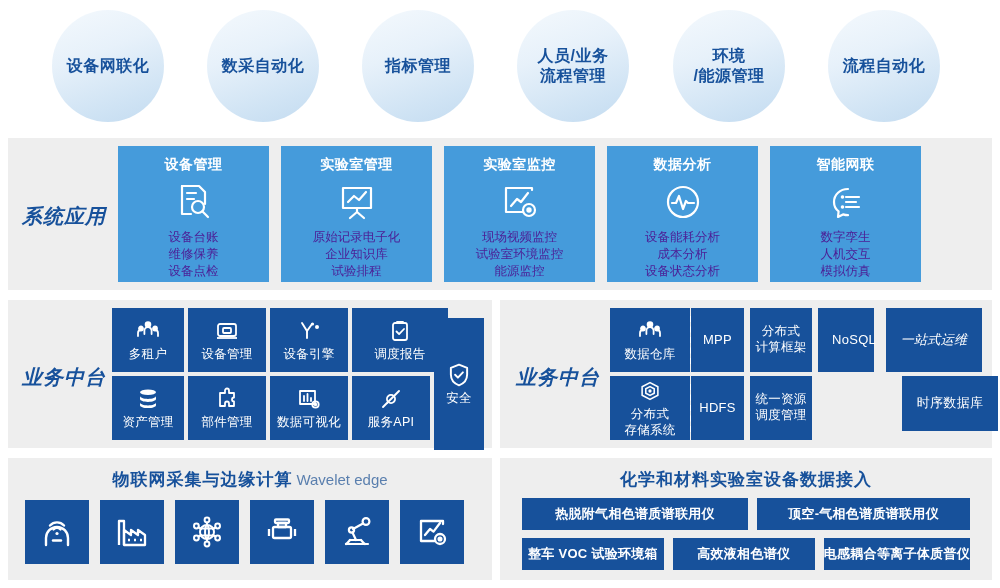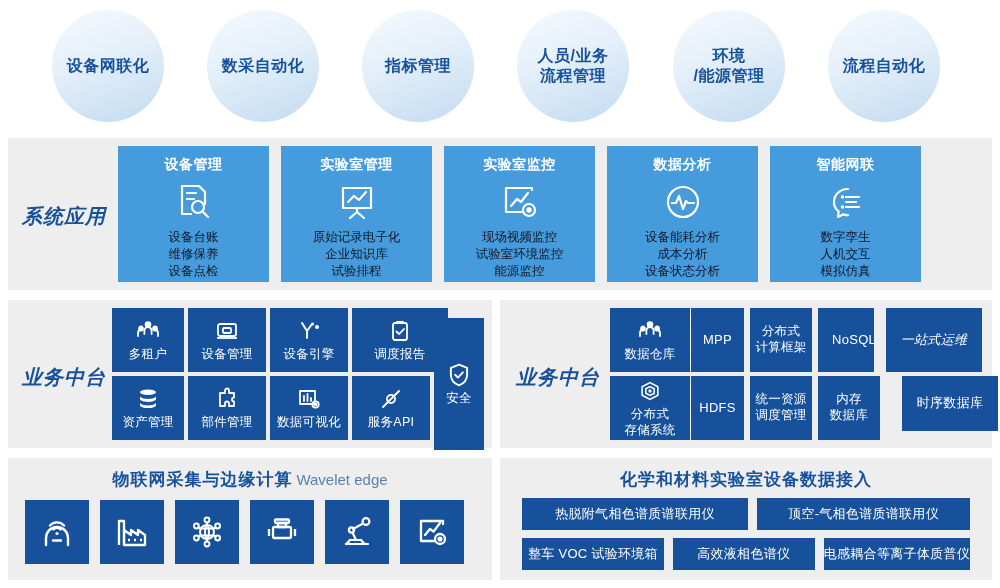--- a/index.html
+++ b/index.html
@@ -40,21 +40,21 @@
   .sys-cards { position: absolute; left: 110px; top: 8px; display: flex; gap: 12px; }
   .sys-card {
     width: 151px; height: 136px; background: #459bdb;
     display: flex; flex-direction: column; align-items: center;
     padding-top: 10px; color: #ffffff;
   }
   .sys-title { font-size: 14px; font-weight: bold; letter-spacing: .5px; }
   .sys-icon { margin: 7px 0 6px; height: 42px; display: flex; align-items: center; }
   .sys-desc {
     font-size: 12.5px; line-height: 1.34; text-align: center;
-    color: #0f172a; white-space: pre-line;
+    color: #4c1d95; white-space: pre-line;
   }
 
   
   .biz { left: 8px; top: 300px; width: 484px; height: 148px; }
   .dat { left: 500px; top: 300px; width: 492px; height: 148px; }
   .biz-label { left: 22px; top: 364px; }
   .dat-label { left: 516px; top: 364px; }
 
   .tile {
     background: #17519b; color: #ffffff;
@@ -85,21 +85,21 @@
   .iot-icons { position: absolute; left: 17px; top: 42px; display: flex; gap: 11px; }
   .iot-tile {
     width: 64px; height: 64px; background: #17519b;
     display: flex; align-items: center; justify-content: center;
   }
   .lab-rows { position: absolute; left: 22px; top: 40px; width: 448px; }
   .lab-row { display: flex; gap: 9px; margin-bottom: 8px; }
   .lab-pill {
     background: #17519b; color: #ffffff; height: 32px;
     display: flex; align-items: center; justify-content: center;
-    font-size: 13px; letter-spacing: .3px; white-space: nowrap;
+    font-size: 13px; letter-spacing: .3px; white-space: nowrap; font-weight: bold;
   }
 
   svg { display: block; }
 </style>
 </head>
 <body>
 
 <div class="page">
 
   <div class="caps">
@@ -355,24 +355,20 @@
 存储系统</span>
     </div>
     <div class="dashed-sep" style="left:190px; top:84px; height:48px;"></div>
     <div class="tile" style="left:191px; top:76px; width:53px; height:64px;">
       <span class="tile-text lg">HDFS</span>
     </div>
 
     <div class="tile" style="left:250px; top:76px; width:62px; height:64px;">
       <span class="tile-text">统一资源
 调度管理</span>
-    </div>
-    <div class="tile" style="left:318px; top:76px; width:62px; height:64px;">
-      <span class="tile-text">内存
-数据库</span>
     </div>
     <div class="tile" style="left:402px; top:76px; width:96px; height:55px;">
       <span class="tile-text lg">时序数据库</span>
     </div>
 
   </div>
   <div class="row-label dat-label">业务中台</div>
 
   <div class="panel iot">
     <div class="bottom-title">

